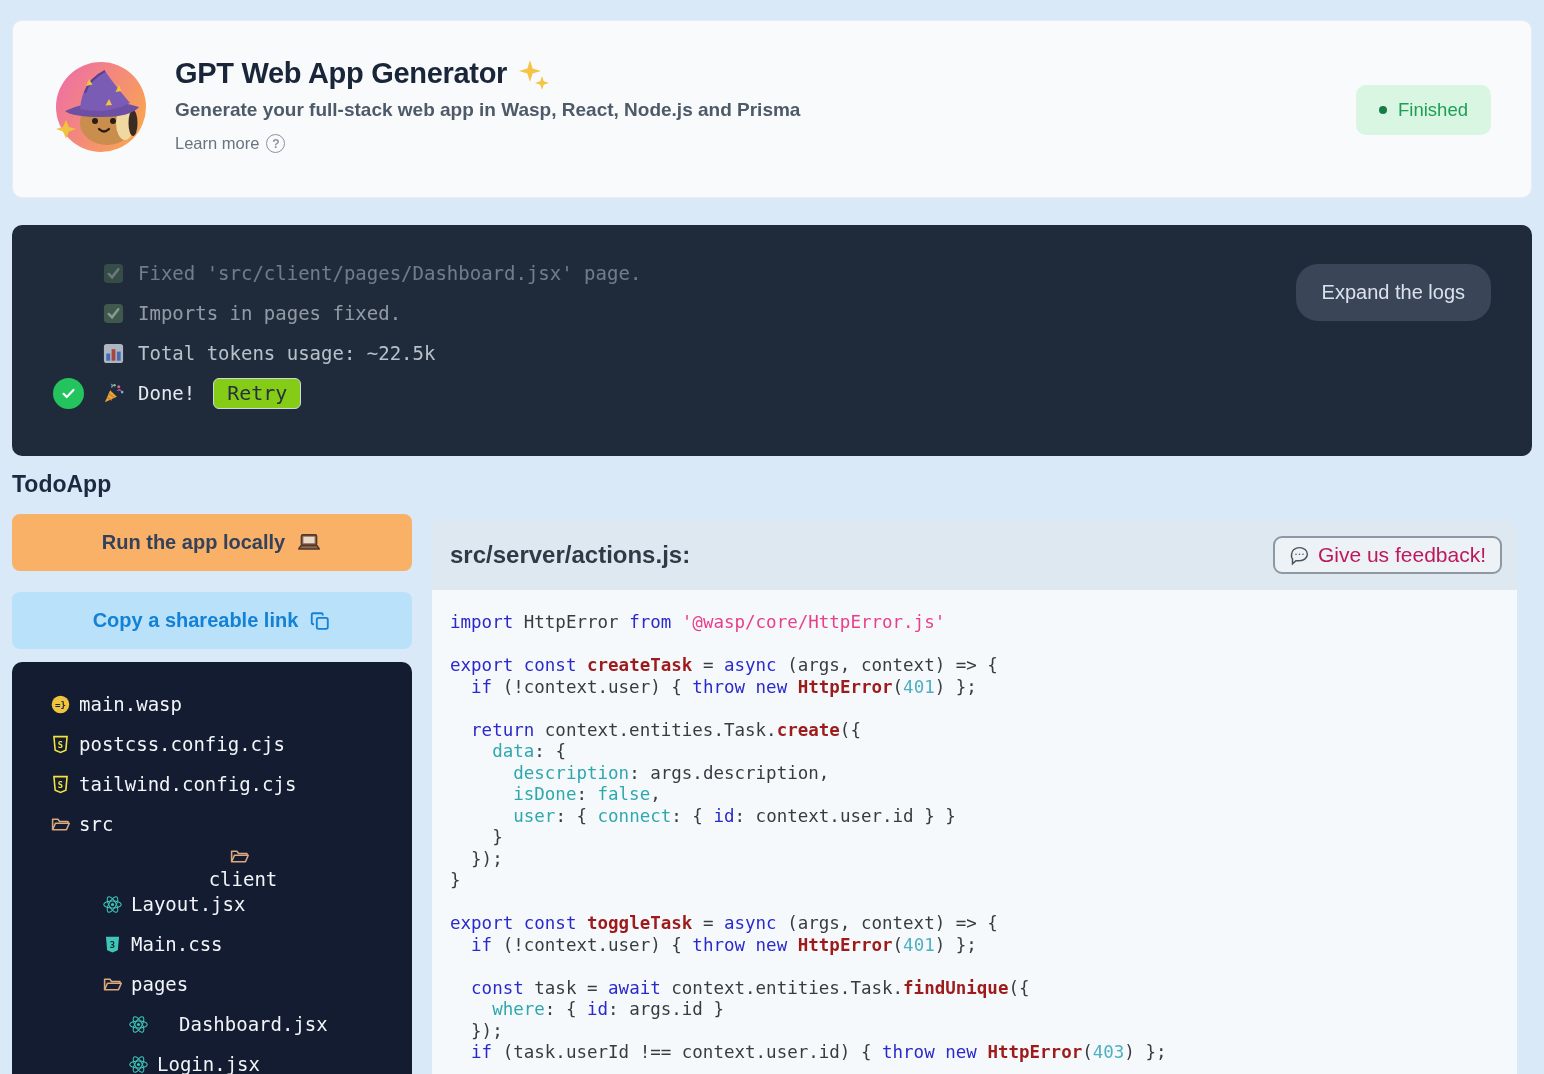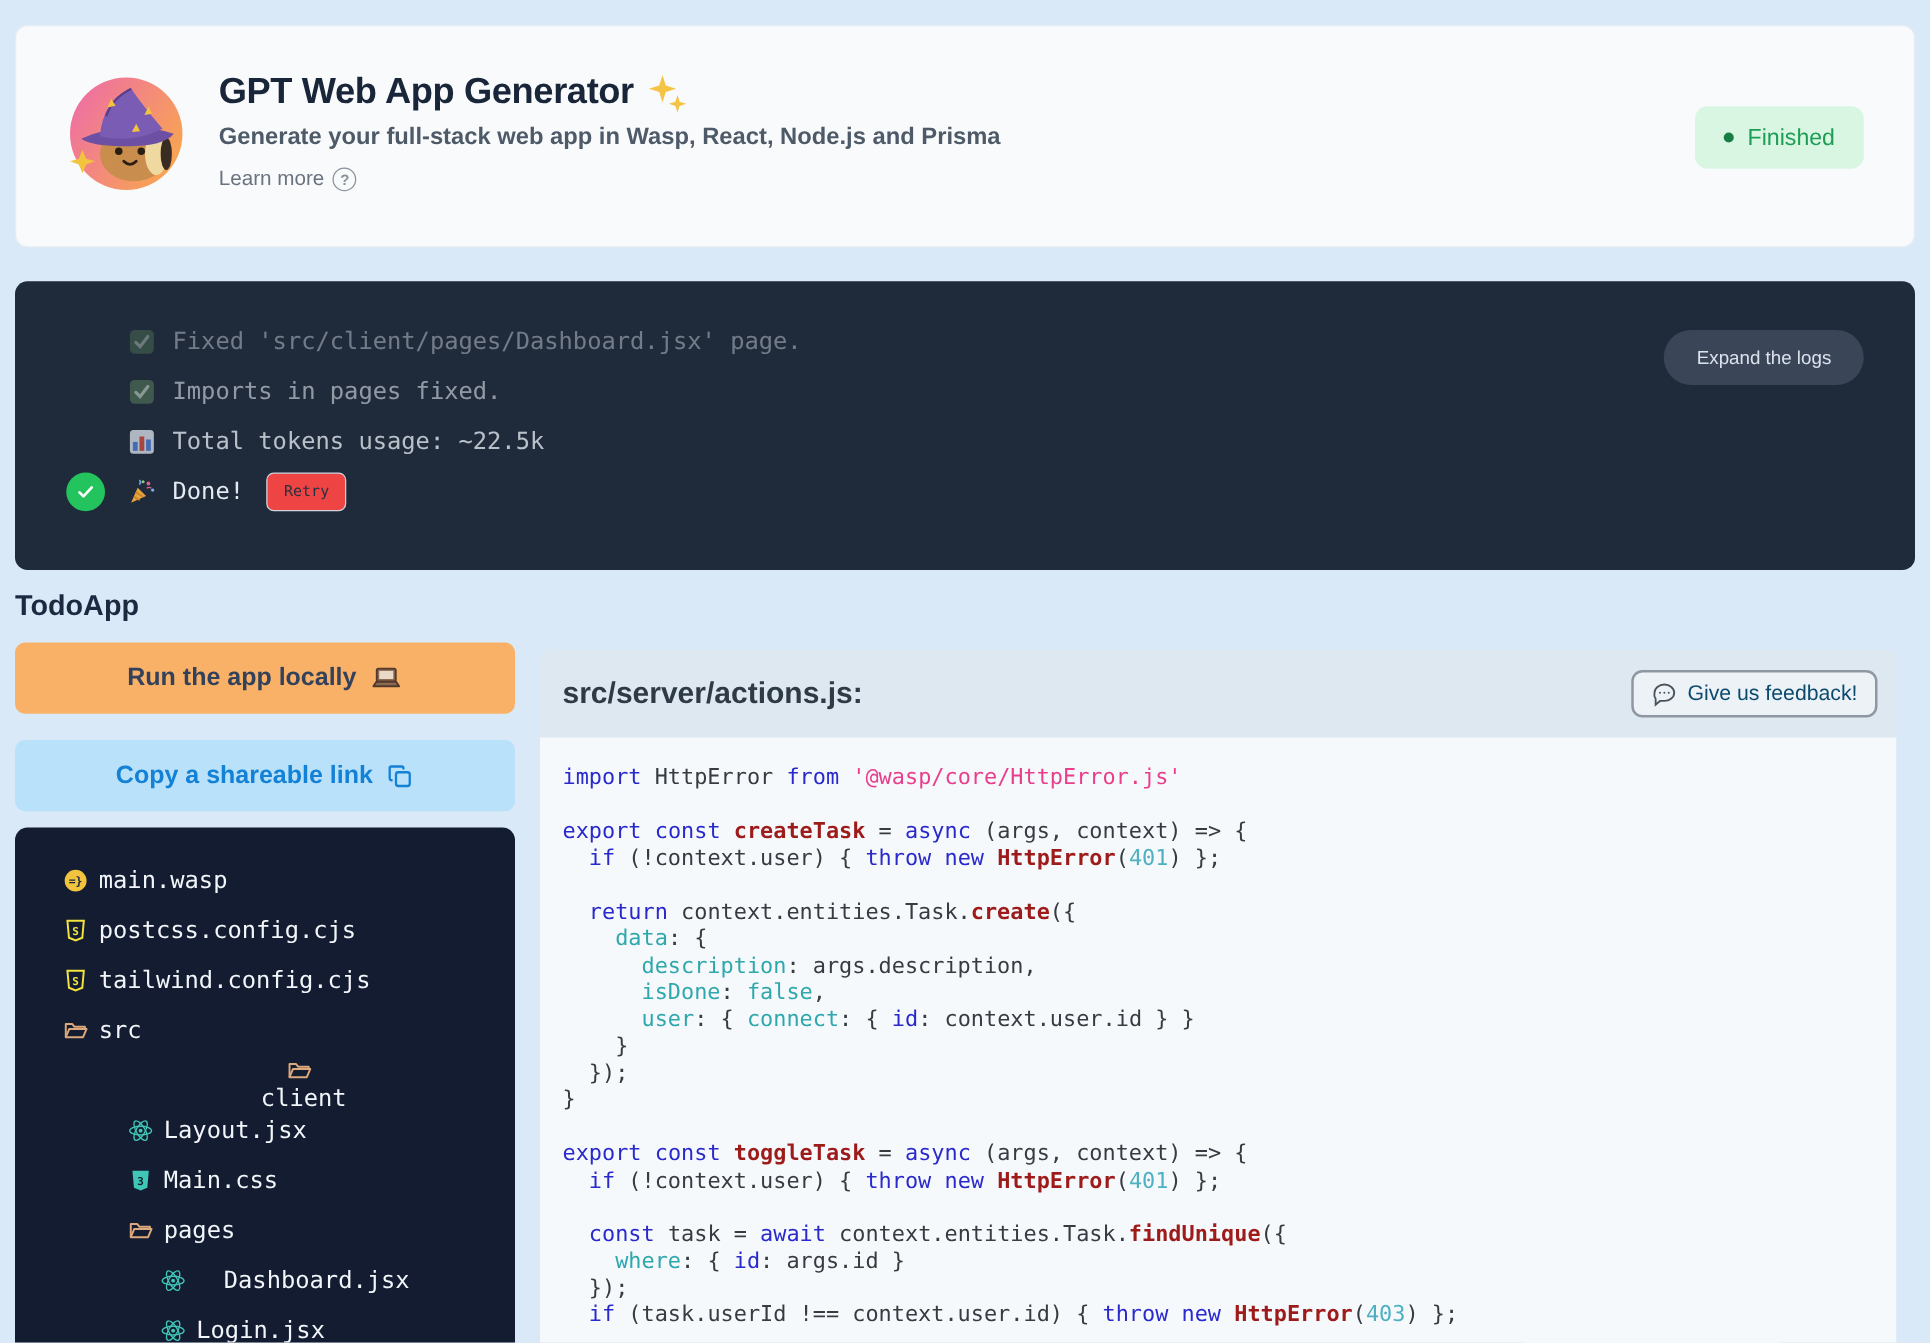--- a/index.html
+++ b/index.html
@@ -26,22 +26,22 @@
   .badge .dot{width:8px;height:8px;border-radius:50%;background:#177d43;}
 
   
   .logpanel{position:relative;margin-top:27px;height:231px;background:var(--log-bg);border-radius:10px;padding:28px 0 0 41px;}
   .log-row{height:40px;display:flex;align-items:center;font-family:"DejaVu Sans Mono",monospace;font-size:19px;color:#e4eaf2;}
   .log-gutter{width:47px;flex:none;display:flex;align-items:center;}
   .done-circle{width:31px;height:31px;border-radius:50%;background:#23c45e;display:inline-flex;align-items:center;justify-content:center;}
   .done-circle svg{width:17px;height:17px;}
   .ficon{width:26px;height:26px;flex:none;display:inline-flex;align-items:center;justify-content:center;margin-right:12px;}
   .ficon svg{width:23px;height:23px;}
-  .retry-btn{margin-left:18px;height:31px;padding:0 13px;border-radius:6px;border:1px solid #cfd6df;background:#ef4444;font-family:"DejaVu Sans Mono",monospace;font-size:12px;color:#27303f;cursor:pointer;}
-  .expand-btn{position:absolute;top:39px;right:41px;height:44px;padding:0 26px;border-radius:22px;border:none;background:#3a4558;color:#dbe2ec;font-size:15px;font-family:"Liberation Sans",sans-serif;cursor:pointer;}
+  .retry-btn{margin-left:18px;height:31px;padding:0 13px;border-radius:6px;border:1px solid #cfd6df;background:#84cc16;font-family:"DejaVu Sans Mono",monospace;font-size:20px;color:#27303f;cursor:pointer;}
+  .expand-btn{position:absolute;top:39px;right:41px;height:57px;padding:0 26px;border-radius:22px;border:none;background:#3a4558;color:#dbe2ec;font-size:20px;font-family:"Liberation Sans",sans-serif;cursor:pointer;}
 
   
   .appname{margin:15px 0 16px;font-size:23px;font-weight:bold;color:#1c2940;}
   .cols{display:flex;align-items:flex-start;}
   .left{width:400px;flex:none;margin-right:20px;}
   .right{width:1085px;flex:none;margin-top:6px;}
 
   .btn-run,.btn-share{width:100%;height:57px;border:none;border-radius:8px;font-size:20px;font-weight:bold;font-family:"Liberation Sans",sans-serif;display:flex;align-items:center;justify-content:center;gap:11px;cursor:pointer;}
   .btn-run{background:var(--run-orange);color:#33415a;}
   .btn-share{margin-top:21px;background:var(--share-blue-bg);color:var(--share-blue);}
@@ -49,21 +49,21 @@
   .btn-share svg{width:22px;height:22px}
 
   .tree{margin-top:13px;background:var(--tree-bg);border-radius:10px;padding:22px 0 30px;height:480px;overflow:hidden;}
   .tree-row{height:40px;display:flex;align-items:center;font-family:"DejaVu Sans Mono",monospace;font-size:19px;color:#f2f5f9;cursor:pointer;}
   .tree-row .ficon{width:24px;height:24px;margin-right:7px;}
   .tree-row .ficon svg{width:21px;height:21px;}
 
   
   .code-head{height:70px;background:var(--code-head-bg);border-radius:10px 10px 0 0;display:flex;align-items:center;padding:0 15px 0 18px;}
   .code-path{font-size:24px;font-weight:bold;color:#2f3a47;}
-  .feedback-btn{margin-left:auto;height:38px;padding:0 14px;border:2px solid #8f98a2;border-radius:9px;background:#edf2f7;font-size:17px;color:#0c4a6e;font-family:"Liberation Sans",sans-serif;display:flex;align-items:center;gap:8px;cursor:pointer;}
+  .feedback-btn{margin-left:auto;height:38px;padding:0 14px;border:2px solid #8f98a2;border-radius:9px;background:#edf2f7;font-size:21px;color:#be185d;font-family:"Liberation Sans",sans-serif;display:flex;align-items:center;gap:8px;cursor:pointer;}
   .feedback-btn svg{width:21px;height:21px}
   .code-body{background:var(--code-bg);padding:22px 0 0 18px;height:600px;overflow:hidden;font-family:"DejaVu Sans Mono",monospace;font-size:17.5px;line-height:21.5px;white-space:pre;}
   .code-line{height:21.5px;}
   .tk-kw{color:var(--kw)} .tk-str{color:var(--str)} .tk-ti{color:var(--ti);font-weight:bold}
   .tk-num{color:var(--num)} .tk-attr{color:var(--attr)} .tk-lit{color:var(--attr)} .tk-pl{color:var(--pl)}
 </style>
 </head>
 <body>
 
 <div class="wrap">

